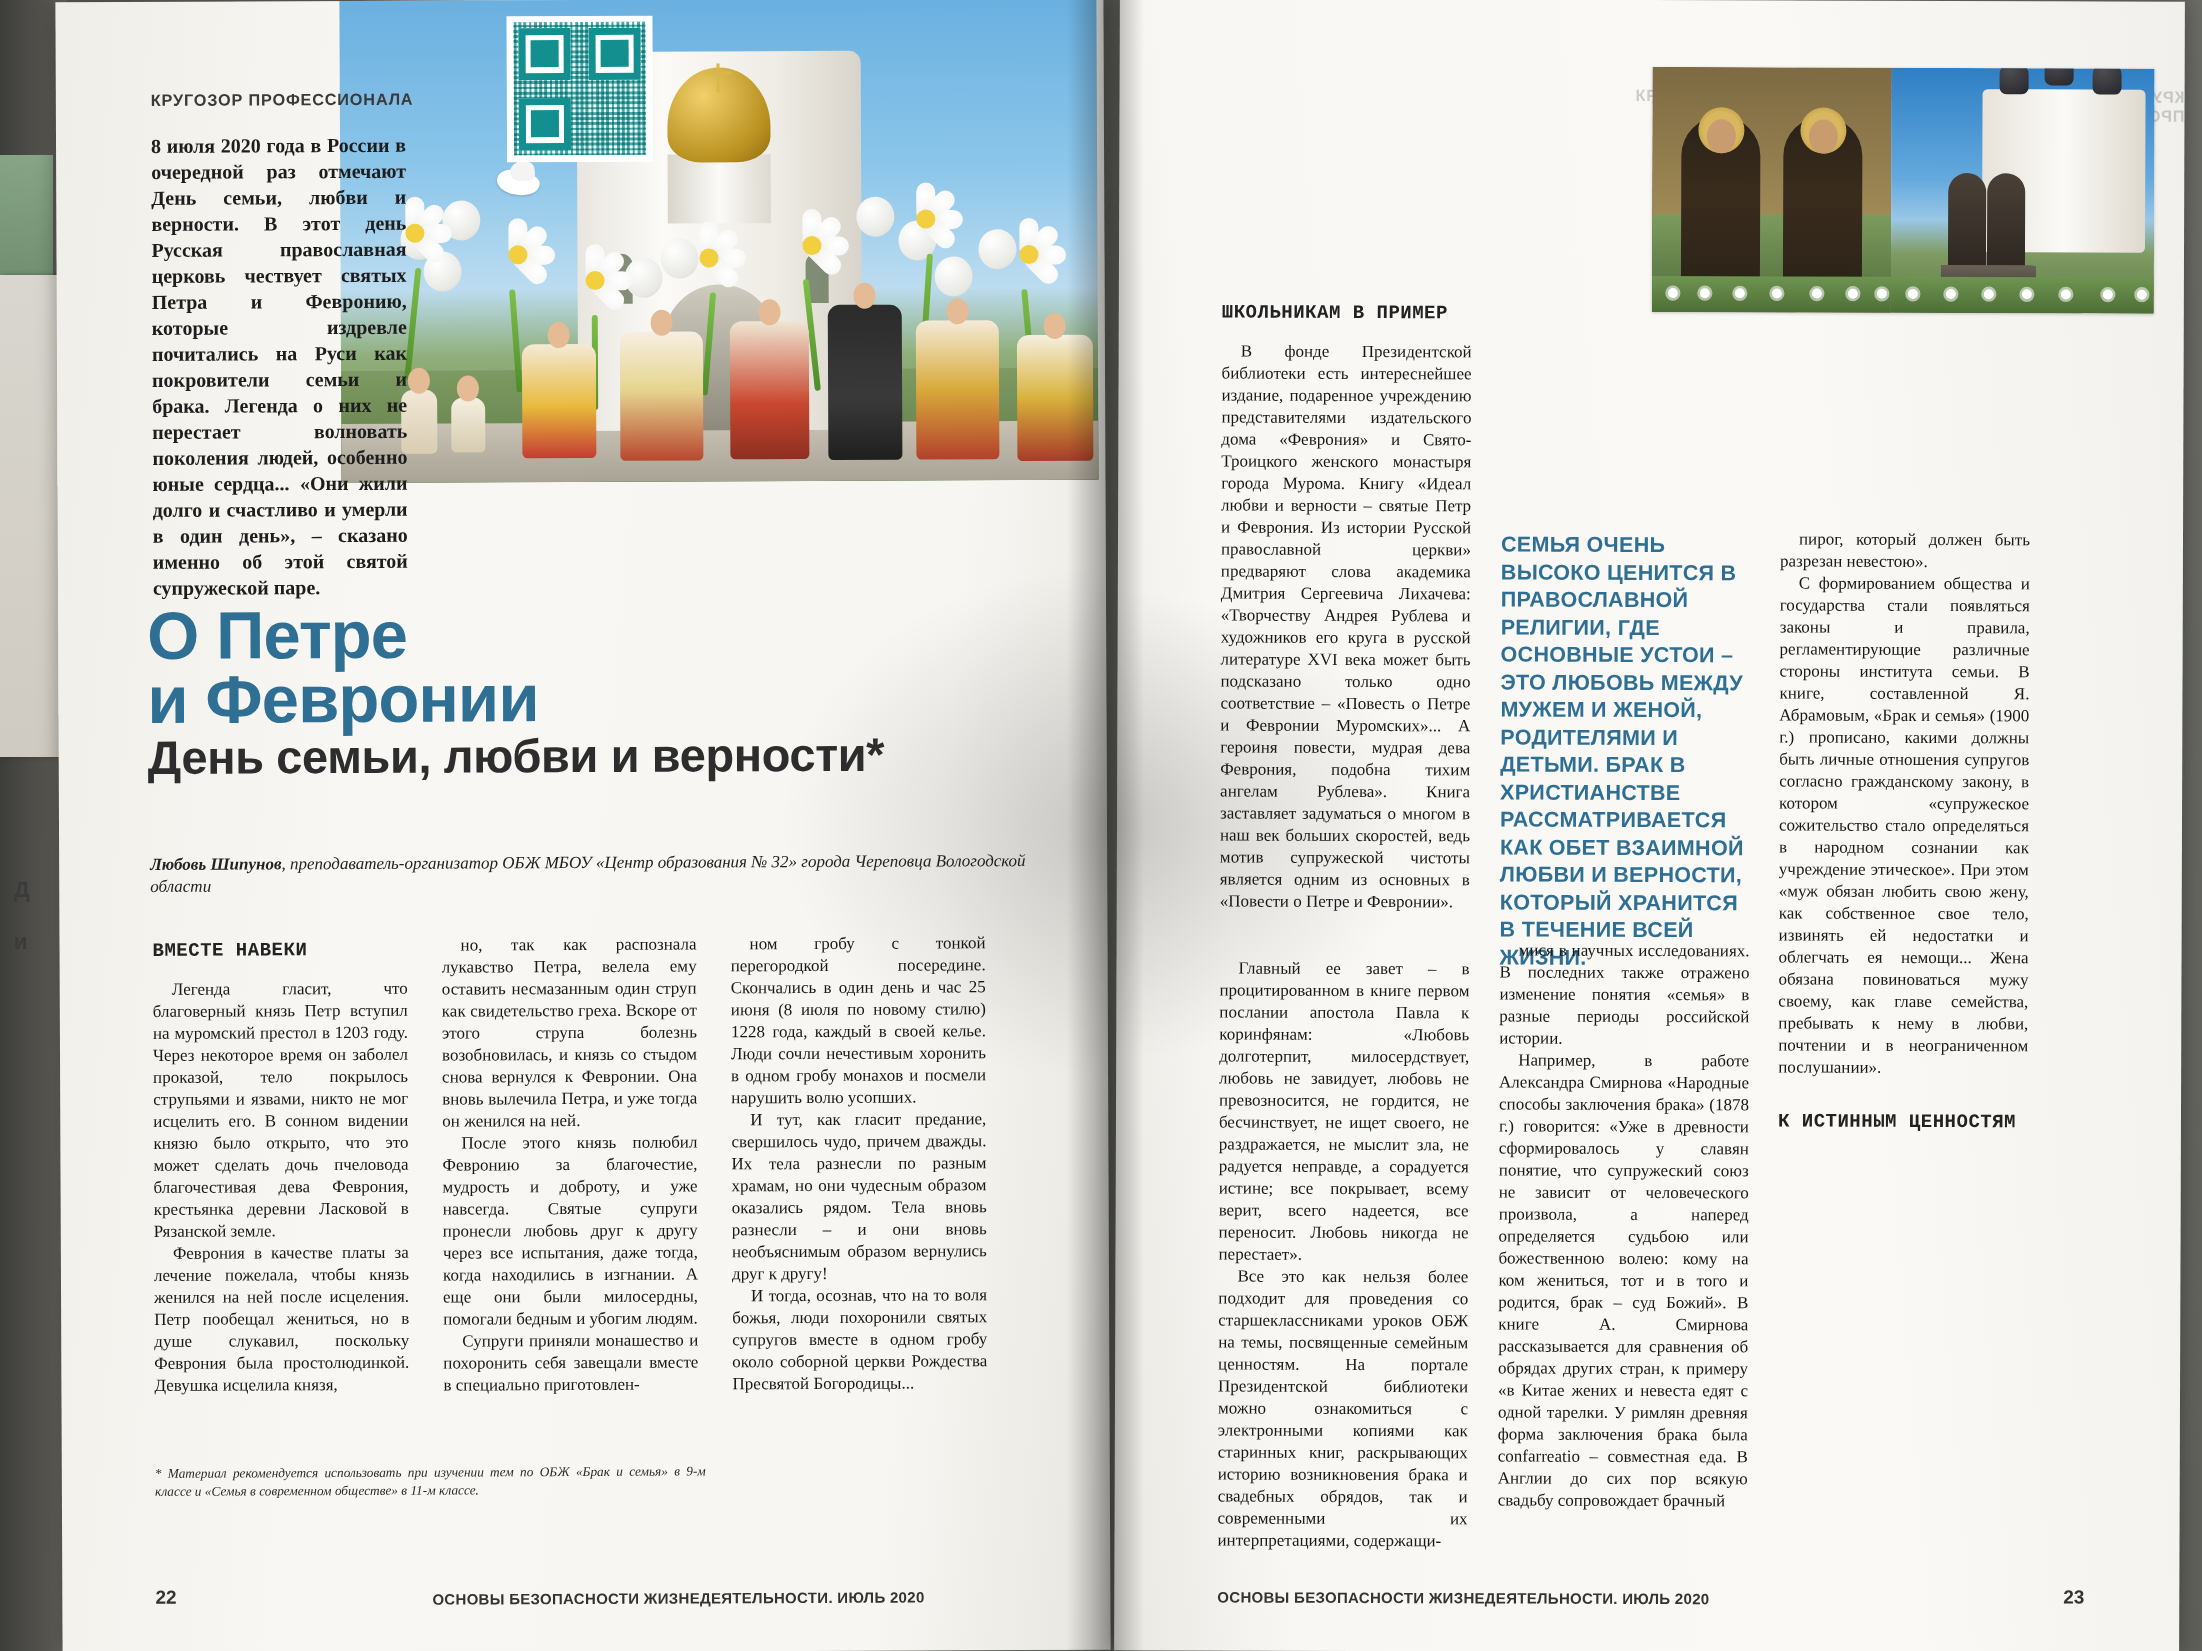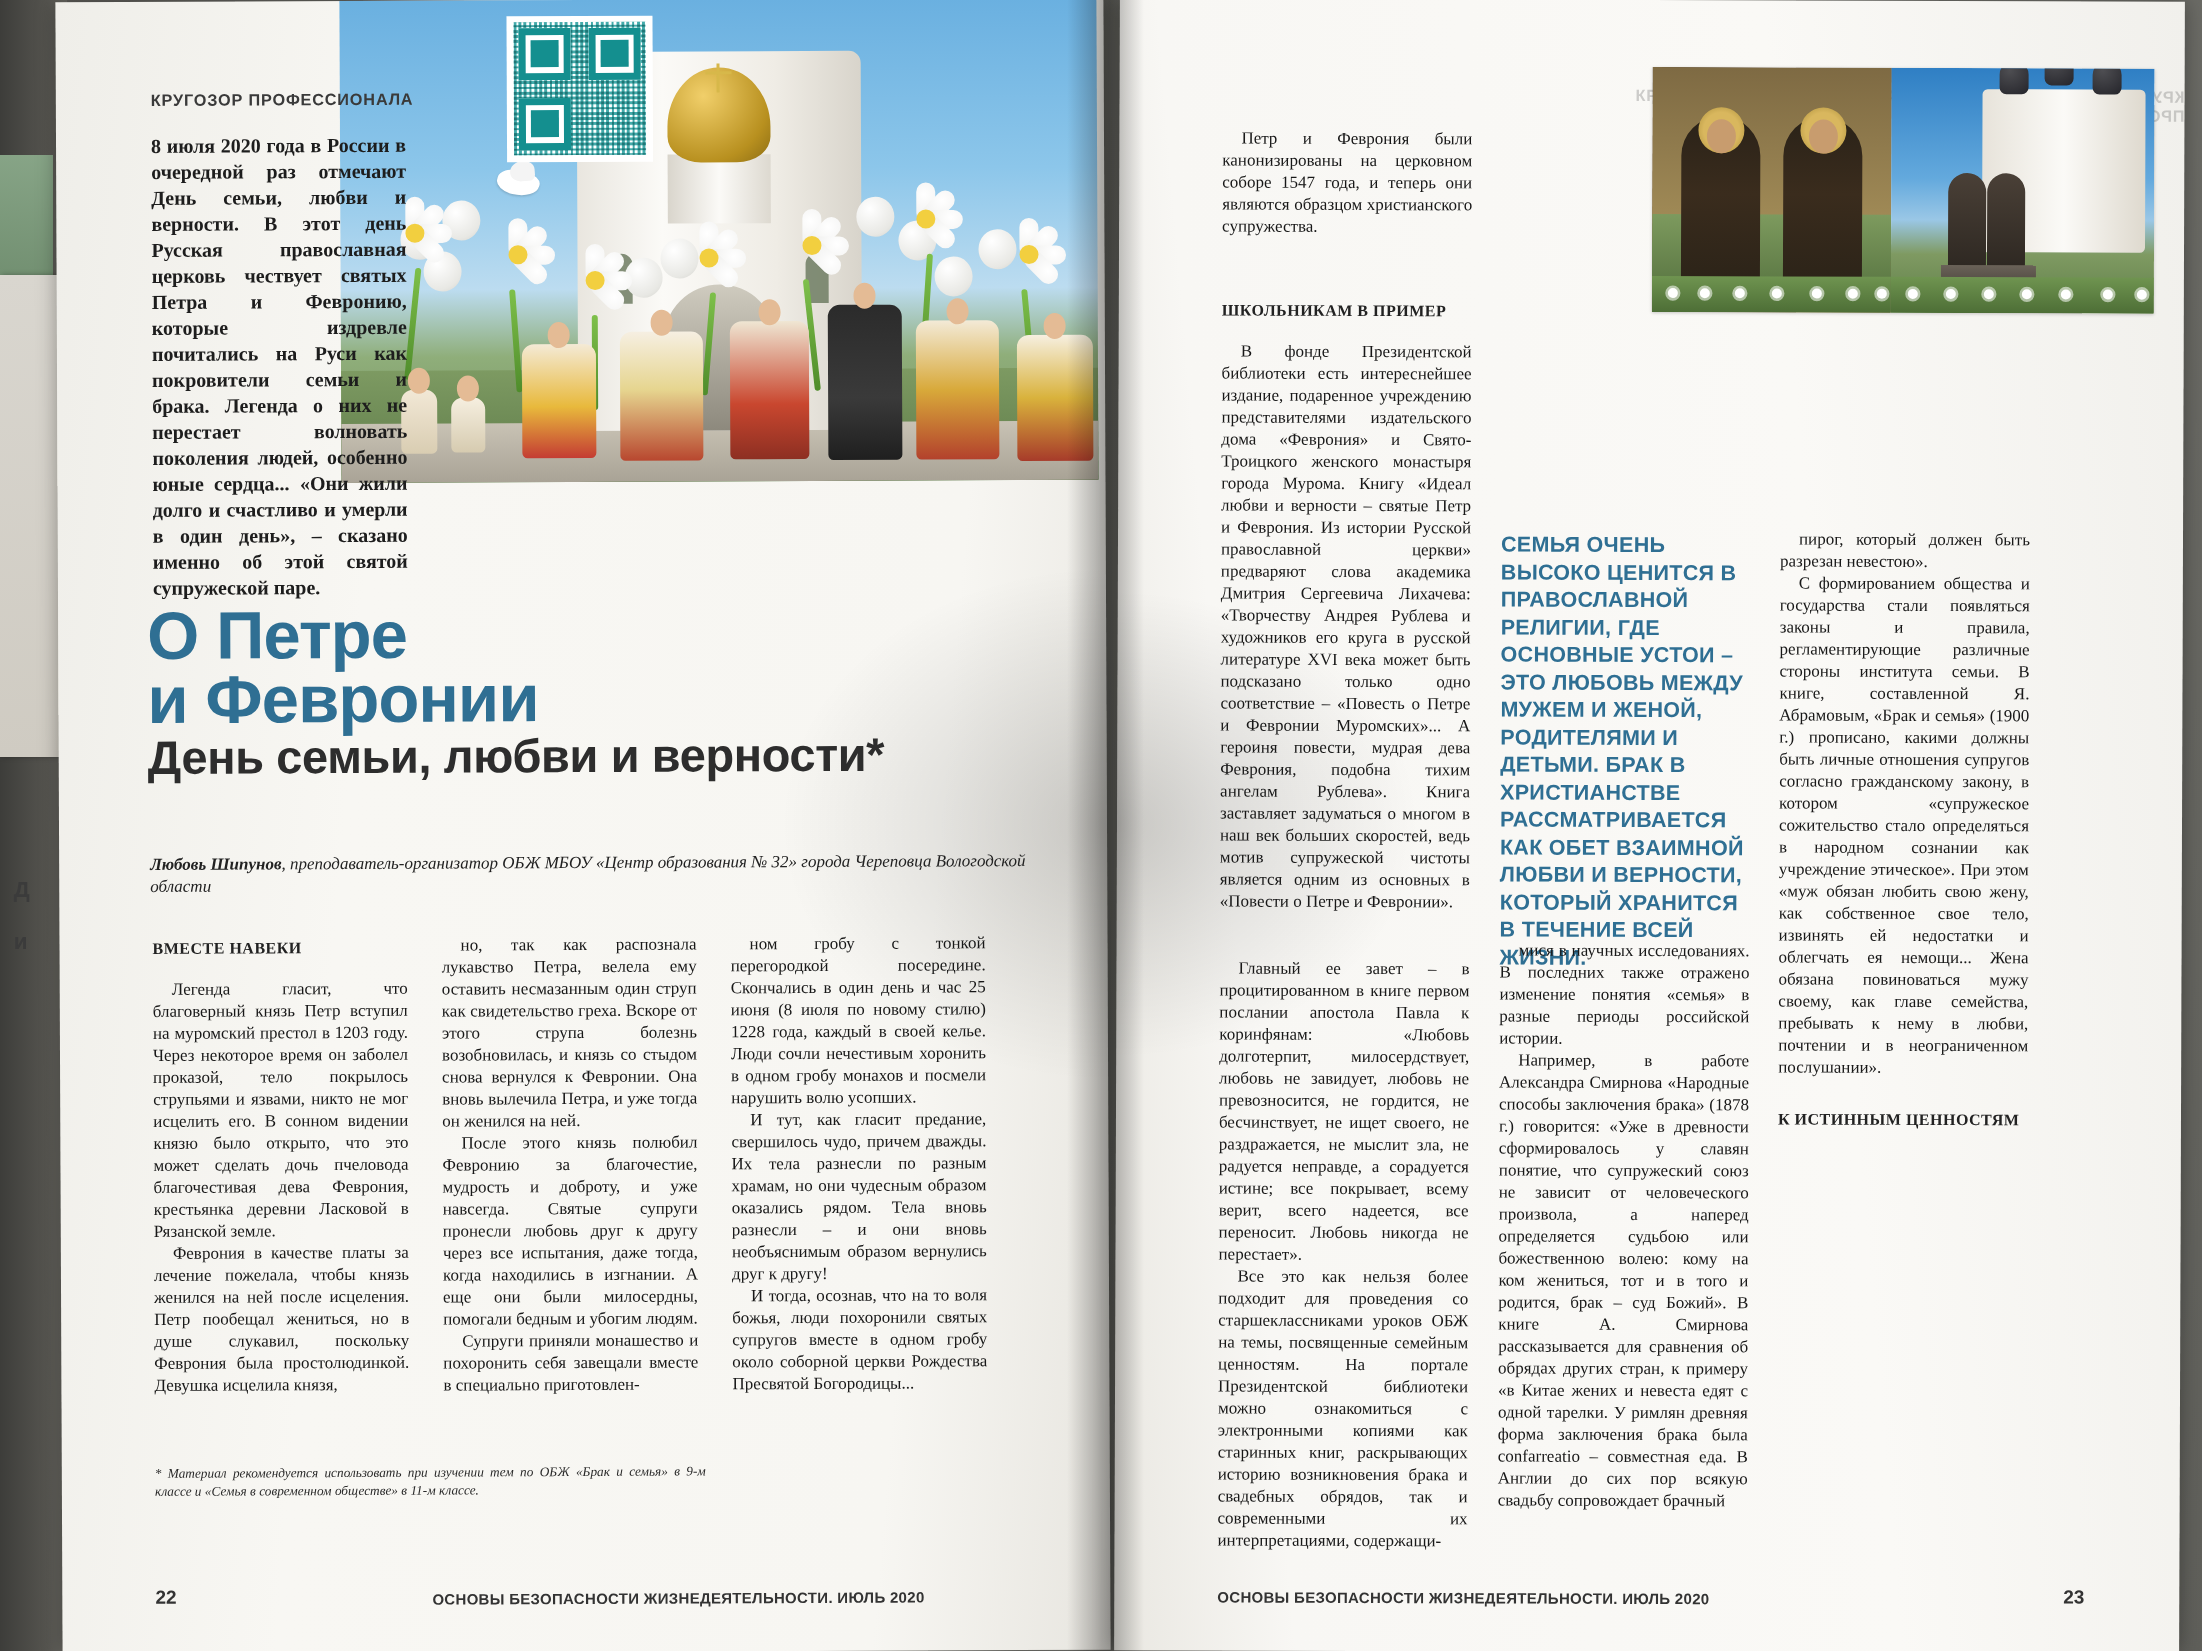--- a/index.html
+++ b/index.html
@@ -135,23 +135,23 @@
   }
   .byline {
     font-family: "Liberation Serif", serif;
     font-size: 17px;
     line-height: 22.4px;
     color: #222;
     font-style: italic;
   }
   .byline b { font-style: italic; font-weight: 700; }
   .section-head {
-    font-family: Liberation Serif, serif;
-    font-weight: 700;
-    font-size: 16px;
+    font-family: Liberation Mono, monospace;
+    font-weight: 700;
+    font-size: 19px;
     letter-spacing: 0.5px;
     color: #222;
     margin-bottom: 10.3px;
   }
   .body-col {
     font-family: "Liberation Serif", serif;
     font-size: 17px;
     line-height: 22px;
     color: #181818;
     text-align: justify;
@@ -627,23 +627,20 @@
                 <b style="left:55px"></b>
                 <b style="left:93px"></b>
               <b style="left:131px"></b>
                 <b style="left:170px"></b>
                 <b style="left:212px"></b>
                 <b style="left:246px"></b>
             </div>
           </div>
         </div>
 
-        <div style="position:absolute; left:103px; top:129px; width:250px;" class="body-col">
-          <p class="first">Петр и Феврония были канонизированы на церковном соборе 1547 года, и теперь они являются образцом христианского супружества.</p>
-        </div>
         <div style="position:absolute; left:103px; top:303px;" class="section-head">ШКОЛЬНИКАМ В ПРИМЕР</div>
         <div style="position:absolute; left:103px; top:342px; width:250px;" class="body-col">
           <p class="first">В фонде Президентской библиотеки есть интереснейшее издание, подаренное учреждению представителями издательского дома «Феврония» и Свято-Троицкого женского монастыря города Мурома. Книгу «Идеал любви и верности – святые Петр и Феврония. Из истории Русской православной церкви» предваряют слова академика Дмитрия Сергеевича Лихачева: «Творчеству Андрея Рублева и художников его круга в русской литературе XVI века может быть подсказано только одно соответствие – «Повесть о Петре и Февронии Муромских»... А героиня повести, мудрая дева Феврония, подобна тихим ангелам Рублева». Книга заставляет задуматься о многом в наш век больших скоростей, ведь мотив супружеской чистоты является одним из основных в «Повести о Петре и Февронии».</p>
         </div>
 
         <div style="position:absolute; left:383px; top:532px; width:256px;" class="pullquote">СЕМЬЯ ОЧЕНЬ ВЫСОКО ЦЕНИТСЯ В ПРАВОСЛАВНОЙ РЕЛИГИИ, ГДЕ ОСНОВНЫЕ УСТОИ – ЭТО ЛЮБОВЬ МЕЖДУ МУЖЕМ И ЖЕНОЙ, РОДИТЕЛЯМИ И ДЕТЬМИ. БРАК В ХРИСТИАНСТВЕ РАССМАТРИВАЕТСЯ КАК ОБЕТ ВЗАИМНОЙ ЛЮБВИ И ВЕРНОСТИ, КОТОРЫЙ ХРАНИТСЯ В ТЕЧЕНИЕ ВСЕЙ ЖИЗНИ.</div>
 
         <div style="position:absolute; left:103px; top:959px; width:250px;" class="body-col">
           <p class="first">Главный ее завет – в процитированном в книге первом послании апостола Павла к коринфянам: «Любовь долготерпит, милосердствует, любовь не завидует, любовь не превозносится, не гордится, не бесчинствует, не ищет своего, не раздражается, не мыслит зла, не радуется неправде, а сорадуется истине; все покрывает, всему верит, всего надеется, все переносит. Любовь никогда не перестает».</p>
           <p>Все это как нельзя более подходит для проведения со старшеклассниками уроков ОБЖ на темы, посвященные семейным ценностям. На портале Президентской библиотеки можно ознакомиться с электронными копиями как старинных книг, раскрывающих историю возникновения брака и свадебных обрядов, так и современными их интерпретациями, содержащи-</p>

